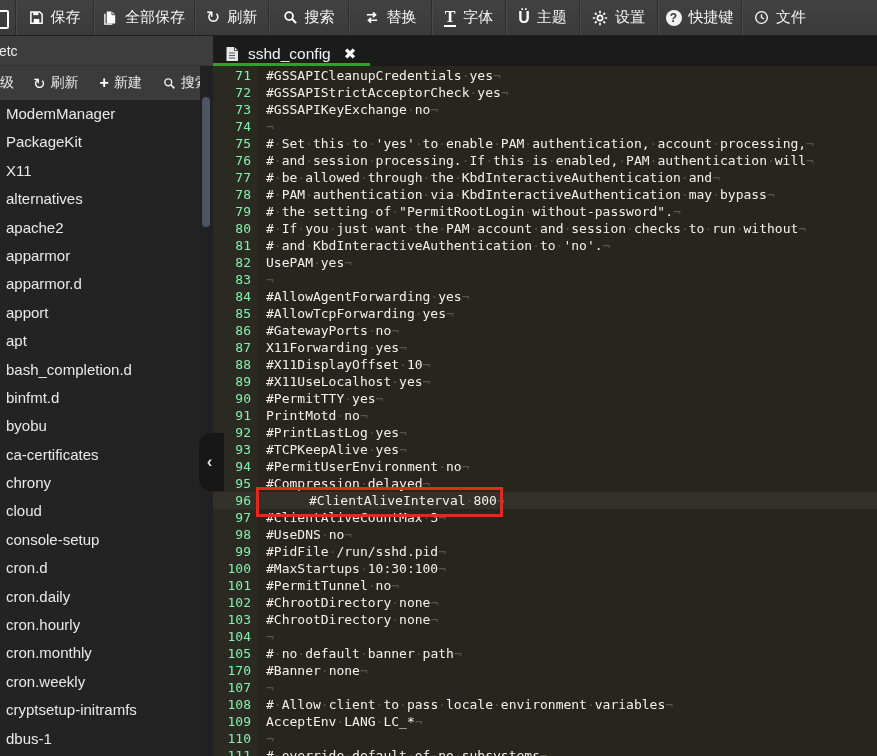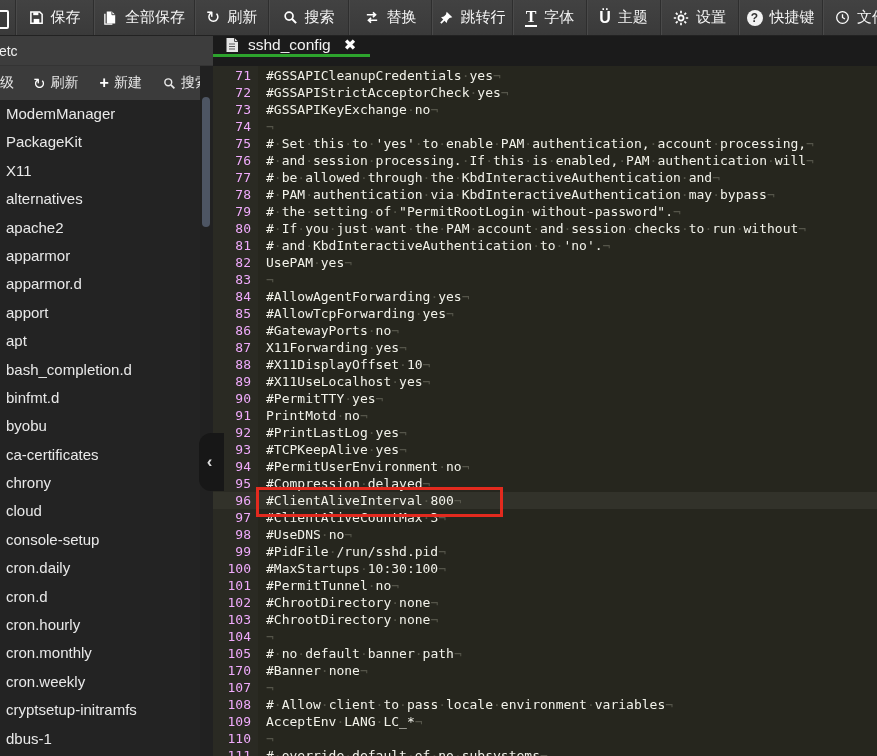--- a/index.html
+++ b/index.html
@@ -45,32 +45,32 @@
   .scroll-strip{position:absolute;left:200px;top:66px;width:13px;height:690px;background:#212121;}
   .scroll-thumb{position:absolute;left:2px;top:31px;width:8px;height:130px;background:#4d5563;
                 border-radius:4px;cursor:pointer;}
   .collapse-handle{position:absolute;left:199px;top:433px;width:25px;height:58px;background:#171717;
                    border-radius:12px 0 0 12px;display:flex;align-items:center;justify-content:center;
                    cursor:pointer;z-index:5;}
   .collapse-handle span{color:#ddd;font-size:17px;font-weight:bold;margin-right:4px;}
 
   
   .tabbar{position:absolute;left:213px;top:36px;width:664px;height:30px;background:#1b1b1b;
-          display:flex;align-items:flex-start;}
+          display:flex;align-items:flex-end;}
   .tab{display:flex;align-items:center;gap:9px;padding:0 14px 0 12px;min-width:157px;
        box-sizing:border-box;border-bottom:3px solid #2da32d;cursor:pointer;}
   .tab-title{color:#f2f2f2;font-size:15.5px;}
   .tab-close{color:#fff;font-size:15px;font-weight:bold;cursor:pointer;margin-left:4px;}
   .editor-body{position:absolute;left:213px;top:66px;width:664px;height:690px;background:#26261e;
                overflow:hidden;font-family:"DejaVu Sans Mono","Liberation Mono",monospace;}
   .gutter-bg{position:absolute;left:0;top:0;width:45px;height:100%;background:#2a2a23;}
   .lines{position:absolute;left:0;top:1px;width:100%;}
   .line{display:flex;height:17px;line-height:17px;font-size:13px;white-space:pre;}
-  .line.hl{background:#32322a;}
-  .ln{width:45px;box-sizing:border-box;padding-right:7px;text-align:right;color:#f0abfc;
+  .line.hl{background:#32322a;gap:43px;}
+  .ln{width:45px;box-sizing:border-box;padding-right:7px;text-align:right;color:#86efac;
       flex:0 0 45px;}
   .code{padding-left:8px;color:#f2f2ea;}
   .ws{color:#55554a;}
   .redbox{position:absolute;left:43px;top:421px;width:247px;height:30px;
           border:3px solid #e32a1e;box-sizing:border-box;pointer-events:none;z-index:6;}
 
   svg{display:block;}
 </style>
 </head>
 <body>
@@ -122,29 +122,20 @@
     <div class="tbtn w-replace">
       <span class="ig">
         <svg width="16" height="15" viewBox="0 0 16 16">
             <path d="M2.5 5h9M9 2.5L11.8 5 9 7.5" stroke="#fff" stroke-width="1.7" fill="none"></path>
             <path d="M13.5 11h-9M7 8.5L4.2 11 7 13.5" stroke="#fff" stroke-width="1.7" fill="none"></path>
           </svg>
       </span>
       <span>替换</span>
     </div>
 
-    <div class="tbtn w-goto">
-      <span class="ig">
-        <svg width="15" height="15" viewBox="0 0 16 16">
-            <path d="M2 14l5.5-5.5" stroke="#fff" stroke-width="1.8"></path>
-            <path d="M8.2 1.8l6 6-3 .8-2.2 2.2-.8 3-6-6 3-.8 2.2-2.2z" fill="#fff"></path>
-          </svg>
-      </span>
-      <span>跳转行</span>
-    </div>
 
     <div class="tbtn w-font">
       <span class="t-icon">T</span>
       <span>字体</span>
     </div>
 
     <div class="tbtn w-theme">
       <span class="u-icon">Ü</span>
       <span>主题</span>
     </div>
@@ -214,22 +205,22 @@
       <div class="fitem">apparmor.d</div>
       <div class="fitem">apport</div>
       <div class="fitem">apt</div>
       <div class="fitem">bash_completion.d</div>
       <div class="fitem">binfmt.d</div>
       <div class="fitem">byobu</div>
       <div class="fitem">ca-certificates</div>
       <div class="fitem">chrony</div>
       <div class="fitem">cloud</div>
       <div class="fitem">console-setup</div>
+      <div class="fitem">cron.d</div>
       <div class="fitem">cron.daily</div>
-      <div class="fitem">cron.d</div>
       <div class="fitem">cron.hourly</div>
       <div class="fitem">cron.monthly</div>
       <div class="fitem">cron.weekly</div>
       <div class="fitem">cryptsetup-initramfs</div>
       <div class="fitem">dbus-1</div>
     </div>
 
   <div class="scroll-strip">
     <div class="scroll-thumb"></div>
   </div>

